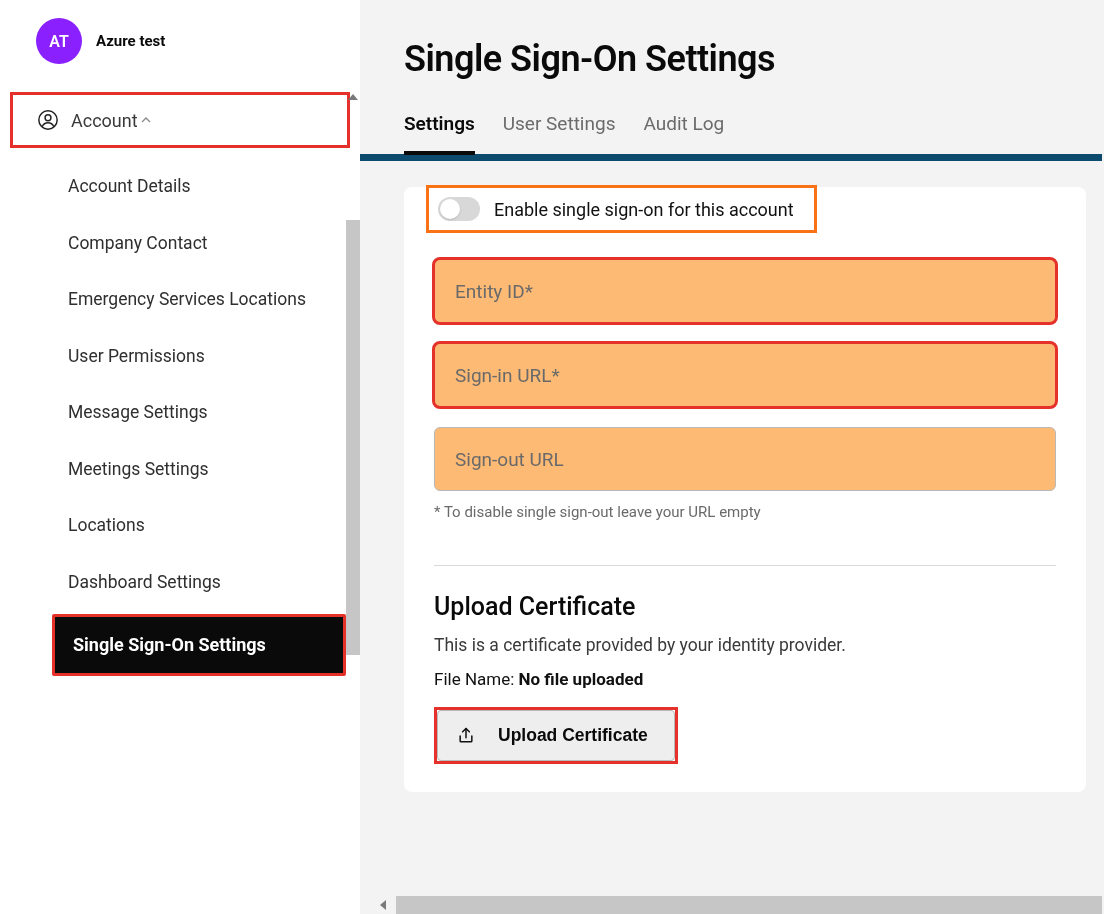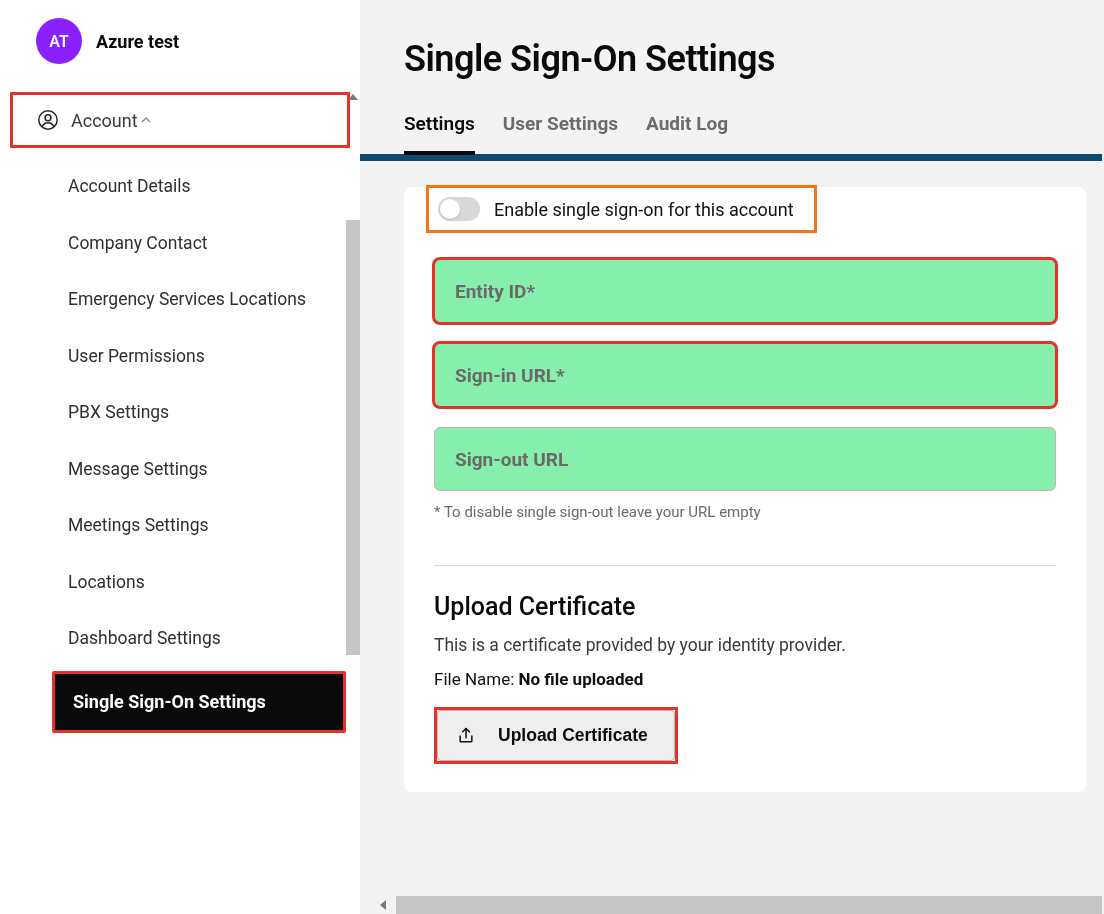--- a/index.html
+++ b/index.html
@@ -38,21 +38,21 @@
     display: flex;
     align-items: center;
     justify-content: center;
     font-weight: 600;
     font-size: 16px;
     margin-right: 14px;
     flex-shrink: 0;
   }
   .account-name {
     font-weight: 700;
-    font-size: 18px;
+    font-size: 15px;
     color: #0a0a0a;
   }
   .sidebar-scroll {
     position: relative;
     flex: 1;
   }
   .scrollbar-track {
     position: absolute;
     right: 0;
     top: 0;
@@ -137,21 +137,20 @@
     display: flex;
     gap: 28px;
     padding: 32px 0 0 44px;
     border-bottom: 7px solid #0c4a6e;
   }
   .tab {
     font-size: 19px;
     color: #6b6b6b;
     padding: 0 0 16px 0;
     cursor: pointer;
-    font-weight: bold;
   }
   .tab.active {
     color: #0a0a0a;
     font-weight: 600;
     border-bottom: 4px solid #0a0a0a;
     margin-bottom: -1px;
   }
   .card {
     background: #fff;
     border-radius: 8px;
@@ -197,22 +196,21 @@
   .field {
     border: 1px solid #b9b9b9;
     border-radius: 6px;
     height: 64px;
     display: flex;
     align-items: center;
     padding: 0 20px;
     font-size: 19px;
     color: #6a6a6a;
     margin-bottom: 20px;
-    background: #86efac;
-    font-weight: bold;
+    background: #fdba74;
   }
   .field.highlight {
     outline: 3px solid #E4322B;
     outline-offset: -1px;
     border-color: transparent;
   }
   .hint {
     font-size: 15px;
     color: #6a6a6a;
     margin-top: -8px;
@@ -319,21 +317,20 @@
         <svg class="icon-svg" width="16" height="16" viewBox="0 0 24 24" fill="none" stroke="#8a8a8a" stroke-width="2">
           <polyline points="6 15 12 9 18 15"></polyline>
         </svg>
       </div>
 
       <div class="nav-items">
         <div class="nav-item">Account Details</div>
         <div class="nav-item">Company Contact</div>
         <div class="nav-item">Emergency Services Locations</div>
         <div class="nav-item">User Permissions</div>
-        <div class="nav-item">PBX Settings</div>
         <div class="nav-item">Message Settings</div>
         <div class="nav-item">Meetings Settings</div>
         <div class="nav-item">Locations</div>
         <div class="nav-item">Dashboard Settings</div>
         <div class="nav-item active-wrap">
           <div class="inner">Single Sign-On Settings</div>
         </div>
       </div>
     </div>
   </aside>

